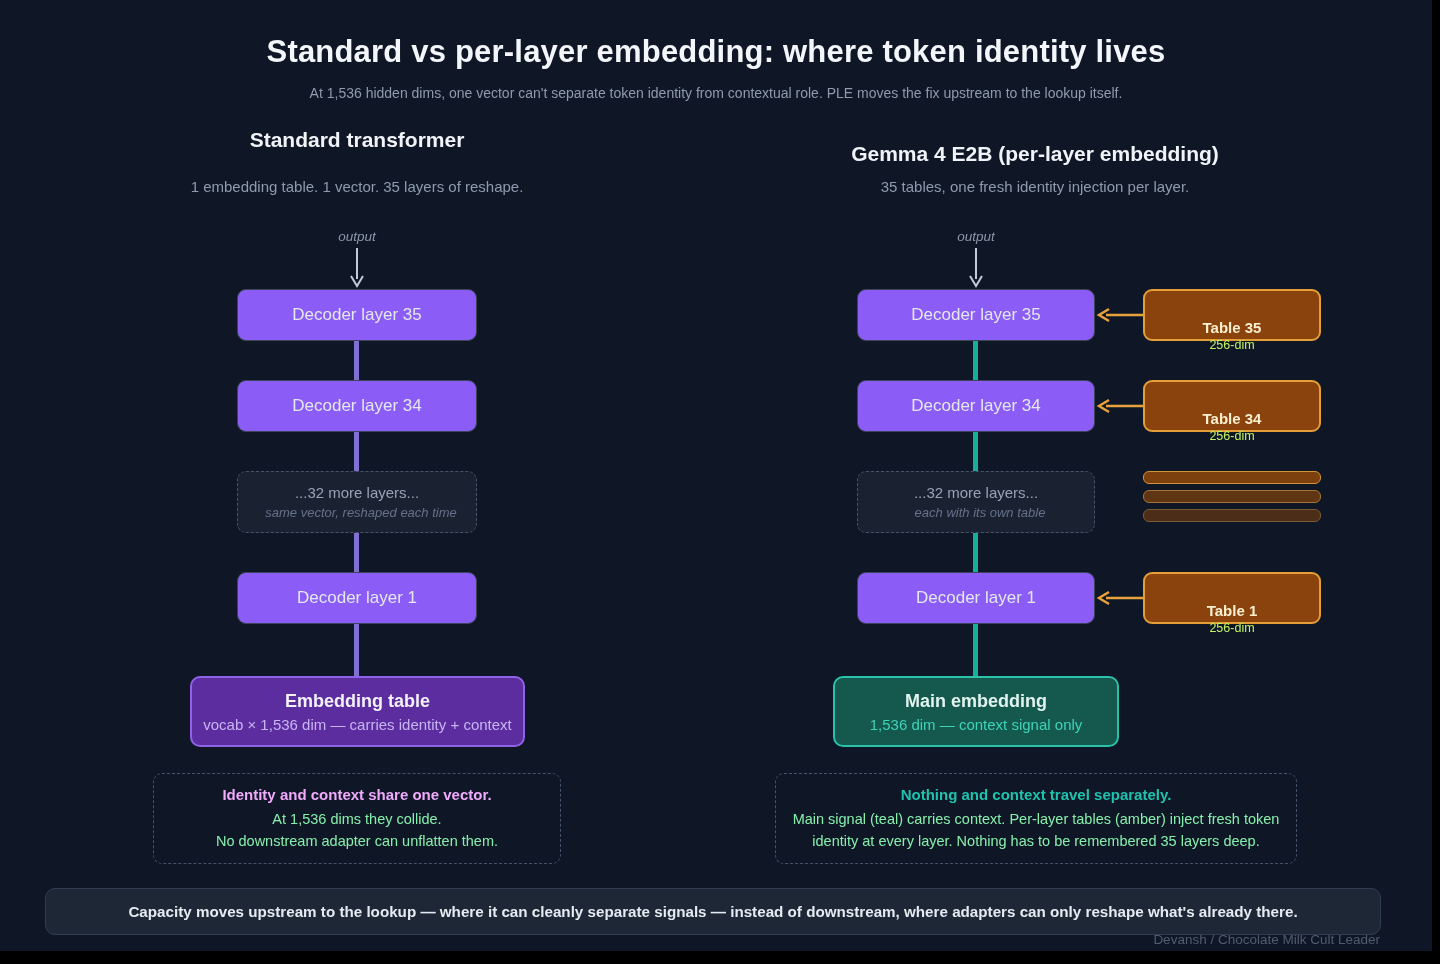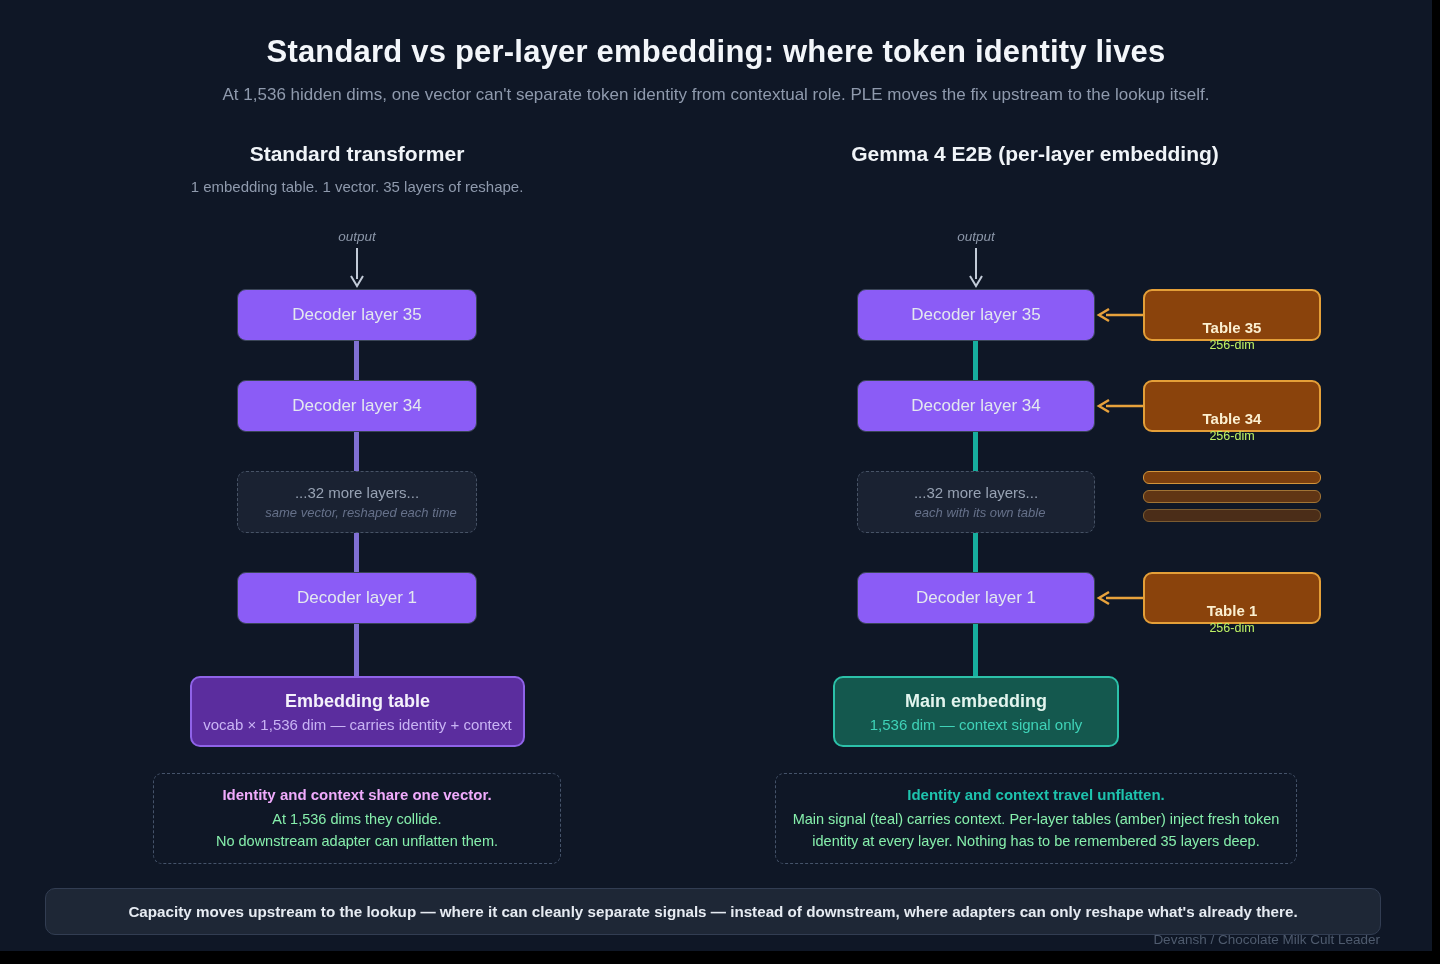--- a/index.html
+++ b/index.html
@@ -3,21 +3,21 @@
 <meta charset="utf-8">
 <style>
   * { margin: 0; padding: 0; box-sizing: border-box; }
   html, body { width: 1440px; height: 964px; background: #000; overflow: hidden; }
   body { font-family: "Liberation Sans", "DejaVu Sans", sans-serif; }
   .canvas { position: absolute; top: 0; left: 0; width: 1432px; height: 951px; background: #0F1726; }
   .abs { position: absolute; }
   .center { text-align: center; }
 
   .main-title { top: 34px; left: 0; width: 1432px; font-size: 31px; font-weight: bold; color: #F3F6FA; letter-spacing: 0.2px; }
-  .main-subtitle { top: 85px; left: 0; width: 1432px; font-size: 17px; color: #8F9AAD; }
+  .main-subtitle { top: 85px; left: 0; width: 1432px; font-size: 14px; color: #8F9AAD; }
 
   .col-title { font-size: 21px; font-weight: bold; color: #F0F4F8; }
   .col-subtitle { font-size: 15px; color: #8F9AAD; }
 
   .output-label { font-size: 13.5px; font-style: italic; color: #8C97A9; }
 
   .layerbox {
     width: 240px; height: 52px; background: #8b5cf6; border: 1px solid #3A4557;
     border-radius: 9px; display: flex; align-items: center; justify-content: center;
     font-size: 17px; color: #E3E8EF;
@@ -74,21 +74,21 @@
   .credit { font-size: 13.5px; color: #4F5B6E; margin-left: 44px; }
 </style>
 </head>
 <body>
 
 <div class="canvas">
 
   <div class="abs center main-title">Standard vs per-layer embedding: where token identity lives</div>
   <div class="abs center main-subtitle">At 1,536 hidden dims, one vector can't separate token identity from contextual role. PLE moves the fix upstream to the lookup itself.</div>
 
-  <div class="abs center col-title" style="left:57px; top:142px; width:600px;">Standard transformer</div>
+  <div class="abs center col-title" style="left:57px; top:128px; width:600px;">Standard transformer</div>
   <div class="abs center col-subtitle" style="left:57px; top:178px; width:600px;">1 embedding table. 1 vector. 35 layers of reshape.</div>
 
   <div class="abs center output-label" style="left:257px; top:229px; width:200px;">output</div>
   <svg class="abs" style="left:349px; top:247px;" width="16" height="42">
     <line x1="8" y1="1" x2="8" y2="32" stroke="#C2CBD8" stroke-width="2"></line>
     <path d="M2,29 L8,39 L14,29" stroke="#C2CBD8" stroke-width="2" fill="none"></path>
   </svg>
 
   <div class="abs conn purple" style="left:354px; top:341px; height:39px;"></div>
   <div class="abs conn purple" style="left:354px; top:432px; height:39px;"></div>
@@ -114,20 +114,21 @@
     <span class="s">vocab × 1,536 dim — carries identity + context</span>
   </div>
 
   <div class="abs notebox" style="left:153px; top:773px; width:408px;">
     <div class="title note-purple">Identity and context share one vector.</div>
     <div class="body">At 1,536 dims they collide.</div>
     <div class="body">No downstream adapter can unflatten them.</div>
   </div>
 
   <div class="abs center col-title" style="left:735px; top:142px; width:600px;">Gemma 4 E2B (per-layer embedding)</div>
+  <div class="abs center col-subtitle" style="left:735px; top:178px; width:600px;">35 tables, one fresh identity injection per layer.</div>
 
   <div class="abs center output-label" style="left:876px; top:229px; width:200px;">output</div>
   <svg class="abs" style="left:968px; top:247px;" width="16" height="42">
     <line x1="8" y1="1" x2="8" y2="32" stroke="#C2CBD8" stroke-width="2"></line>
     <path d="M2,29 L8,39 L14,29" stroke="#C2CBD8" stroke-width="2" fill="none"></path>
   </svg>
 
   <div class="abs conn teal" style="left:973px; top:341px; height:39px;"></div>
   <div class="abs conn teal" style="left:973px; top:432px; height:39px;"></div>
   <div class="abs conn teal" style="left:973px; top:533px; height:39px;"></div>
@@ -177,21 +178,21 @@
     <span class="t">Table 1</span>
     <span class="s">256-dim</span>
   </div>
 
   <div class="abs bigbox teal" style="left:833px; top:676px; width:286px;">
     <span class="t">Main embedding</span>
     <span class="s">1,536 dim — context signal only</span>
   </div>
 
   <div class="abs notebox" style="left:775px; top:773px; width:522px;">
-    <div class="title note-teal">Identity and context travel unflatten.</div>
+    <div class="title note-teal">Nothing and context travel separately.</div>
     <div class="body">Main signal (teal) carries context. Per-layer tables (amber) inject fresh token identity at every layer. Nothing has to be remembered 35 layers deep.</div>
   </div>
 
   <div class="abs banner">
     <span>Capacity moves upstream to the lookup — where it can cleanly separate signals — instead of downstream, where adapters can only reshape what's already there.</span>
   </div>
 
   <div class="abs credit" style="right:52px; top:932px;">Devansh / Chocolate Milk Cult Leader</div>
 
 </div>

